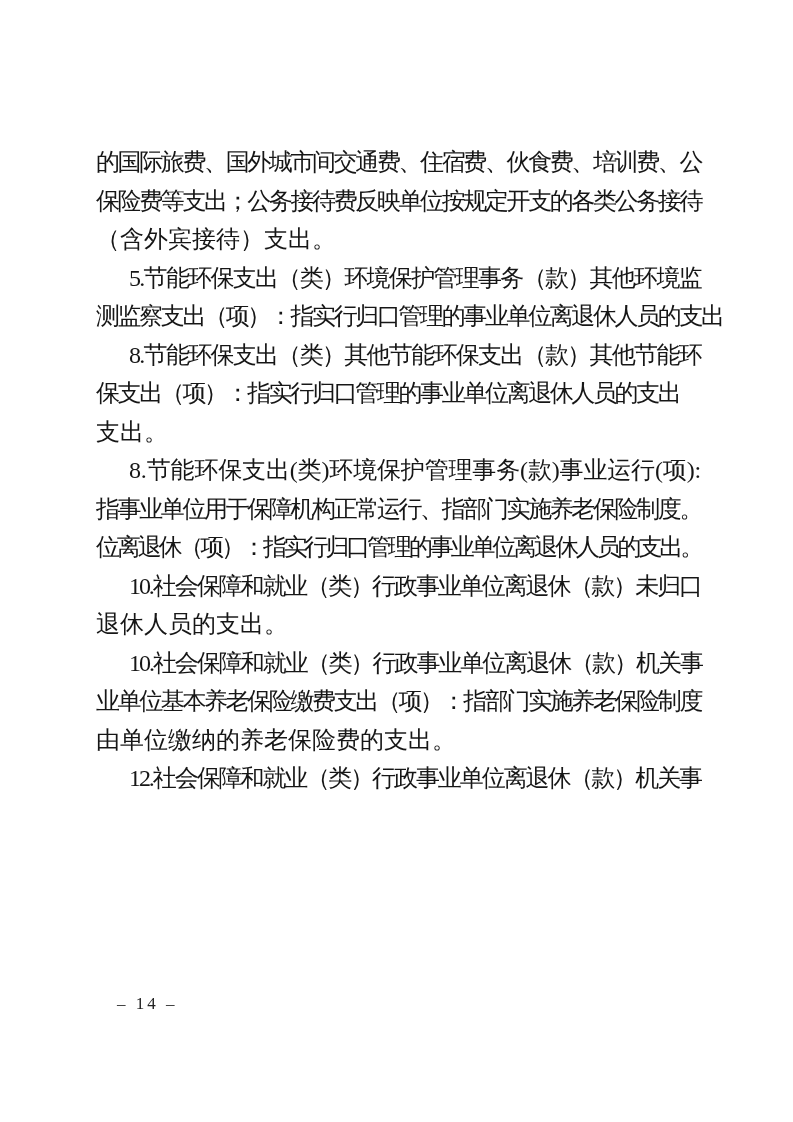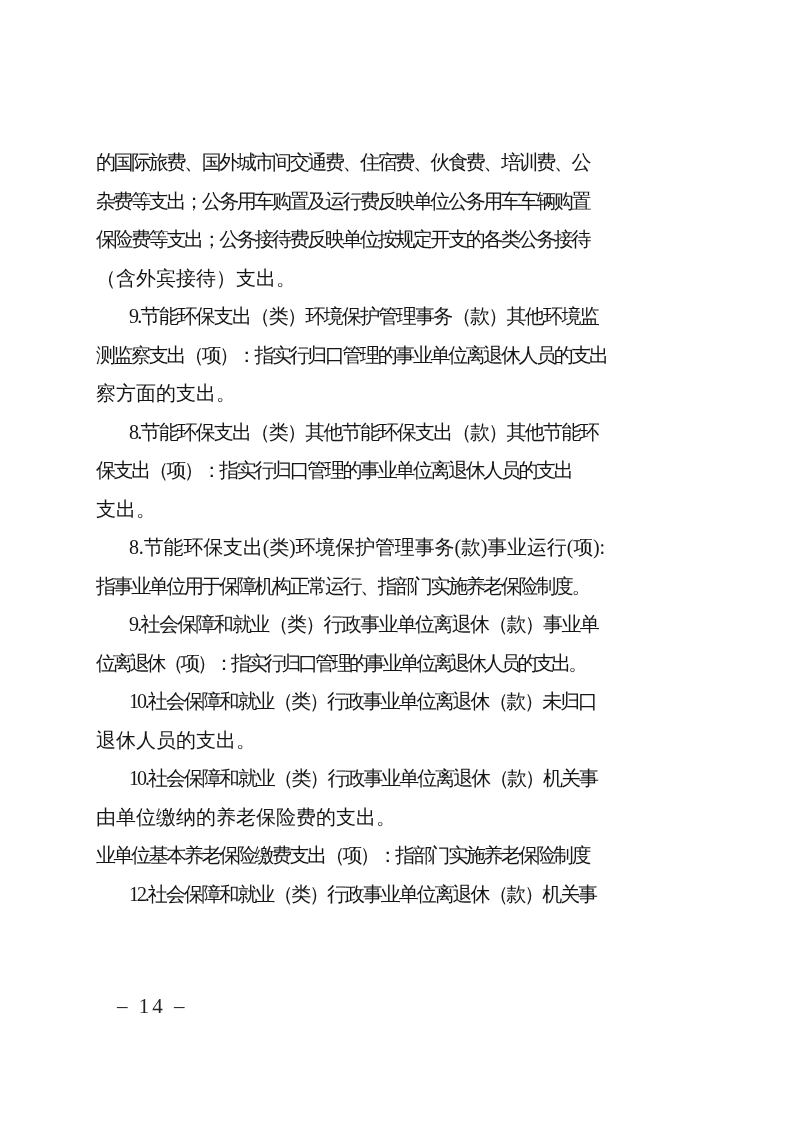--- a/index.html
+++ b/index.html
@@ -19,80 +19,77 @@
   }
   .content {
     position: absolute;
     left: 96px;
     top: 143px;
     width: 605px;
   }
   .line {
     height: 38.5px;
     line-height: 38.5px;
-    font-size: 20px;
+    font-size: 24px;
     white-space: nowrap;
   }
   .line-text {
     display: inline-block;
     white-space: nowrap;
   }
   .line-text.indent {
     padding-left: 33px;
   }
   .footer {
     position: absolute;
     left: 117px;
     top: 994px;
-    font-size: 21px;
+    font-size: 17px;
     letter-spacing: 3px;
     color: #222222;
   }
 </style>
 </head>
 <body>
 
 <div class="page">
   <div class="content">
   <div class="line"><span class="line-text" style="letter-spacing: -2.39286px;">的国际旅费、国外城市间交通费、住宿费、伙食费、培训费、公</span></div>
 
-  <div class="line"><span class="line-text" style="letter-spacing: -2.39286px;">杂费等支出；公务用车购置及运行费反映单位公务用车车辆购置</span></div>
 
 
   <div class="line"><span class="line-text" style="letter-spacing: -2.39286px;">保险费等支出；公务接待费反映单位按规定开支的各类公务接待</span></div>
 
   <div class="line"><span class="line-text">（含外宾接待）支出。</span></div>
 
-  <div class="line"><span class="line-text indent" style="letter-spacing: -1.7037px;">9.节能环保支出（类）环境保护管理事务（款）其他环境监</span></div>
+  <div class="line"><span class="line-text indent" style="letter-spacing: -1.7037px;">5.节能环保支出（类）环境保护管理事务（款）其他环境监</span></div>
 
   <div class="line"><span class="line-text" style="letter-spacing: -2.39286px;">测监察支出（项）：指实行归口管理的事业单位离退休人员的支出</span></div>
 
-  <div class="line"><span class="line-text">察方面的支出。</span></div>
 
   <div class="line"><span class="line-text indent" style="letter-spacing: -1.7037px;">8.节能环保支出（类）其他节能环保支出（款）其他节能环</span></div>
 
   <div class="line"><span class="line-text" style="letter-spacing: -2.39286px;">保支出（项）：指实行归口管理的事业单位离退休人员的支出</span></div>
 
   <div class="line"><span class="line-text">支出。</span></div>
 
   <div class="line"><span class="line-text indent" style="letter-spacing: -0.154167px;">8.节能环保支出(类)环境保护管理事务(款)事业运行(项):</span></div>
 
   <div class="line"><span class="line-text" style="letter-spacing: -2.39286px;">指事业单位用于保障机构正常运行、指部门实施养老保险制度。</span></div>
 
-  <div class="line"><span class="line-text indent" style="letter-spacing: -1.7037px;">9.社会保障和就业（类）行政事业单位离退休（款）事业单</span></div>
 
   <div class="line"><span class="line-text" style="letter-spacing: -3.13793px;">位离退休（项）：指实行归口管理的事业单位离退休人员的支出。</span></div>
 
   <div class="line"><span class="line-text indent" style="letter-spacing: -2.07143px;">10.社会保障和就业（类）行政事业单位离退休（款）未归口</span></div>
 
 
   <div class="line"><span class="line-text">退休人员的支出。</span></div>
 
   <div class="line"><span class="line-text indent" style="letter-spacing: -2.03962px;">10.社会保障和就业（类）行政事业单位离退休（款）机关事</span></div>
 
+  <div class="line"><span class="line-text" style="letter-spacing: -2.39286px;">业单位基本养老保险缴费支出（项）：指部门实施养老保险制度</span></div>
+
   <div class="line"><span class="line-text">由单位缴纳的养老保险费的支出。</span></div>
-
-  <div class="line"><span class="line-text" style="letter-spacing: -2.39286px;">业单位基本养老保险缴费支出（项）：指部门实施养老保险制度</span></div>
 
   <div class="line"><span class="line-text indent" style="letter-spacing: -2.07143px;">12.社会保障和就业（类）行政事业单位离退休（款）机关事</span></div>
 </div>
   <div class="footer">– 14 –</div>
 </div>
 
 </body></html>

